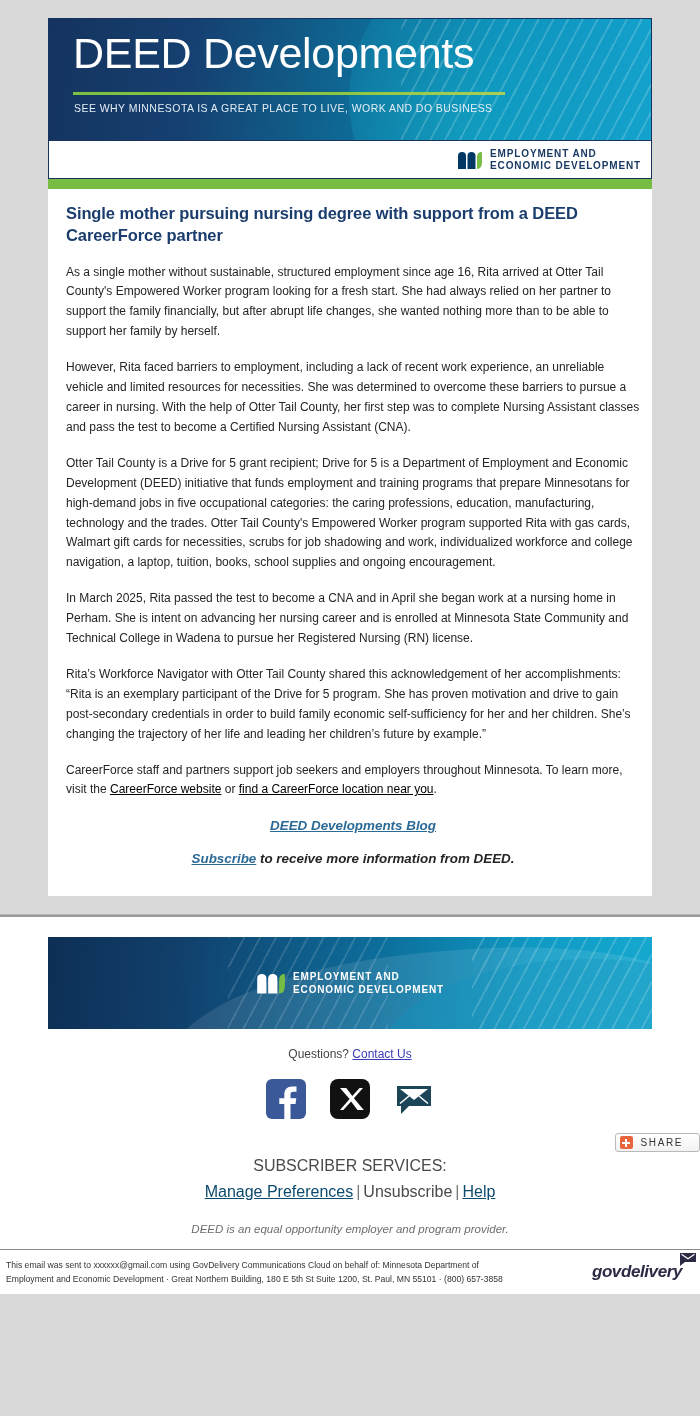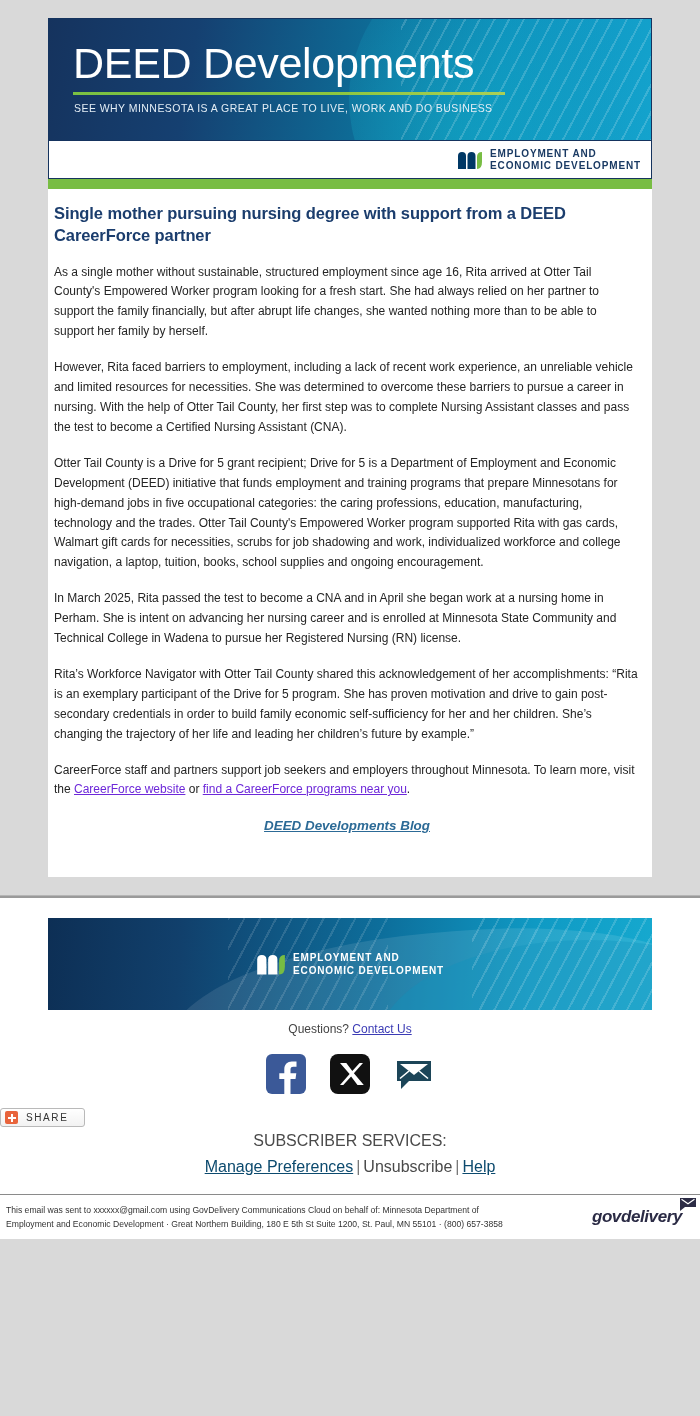--- a/index.html
+++ b/index.html
@@ -55,21 +55,21 @@
     position: absolute;
     left: 300px; top: -70px;
     width: 300px; height: 300px;
     border-radius: 50%;
     background: radial-gradient(circle at 35% 60%, rgba(20,175,200,0.45) 0%, rgba(20,160,195,0.18) 55%, rgba(0,0,0,0) 72%);
     pointer-events: none;
   }
   .masthead-title {
     position: absolute;
     left: 24px;
-    top: 22px;
+    top: 12px;
     font-size: 43px;
     font-weight: 400;
     color: #ffffff;
     letter-spacing: -0.3px;
     line-height: 1.05;
     white-space: nowrap;
   }
   .masthead-rule {
     position: absolute;
     left: 24px;
@@ -129,40 +129,40 @@
   .green-bar {
     width: 604px;
     height: 10px;
     background: #78bd43;
   }
 
   
   .article {
     width: 604px;
     background: #ffffff;
-    padding: 14px 10px 26px 4px;
+    padding: 14px 10px 26px 16px;
     box-sizing: border-box;
   }
   .article-inner { padding: 0 2px; }
   .article h1 {
     margin: 0 0 16px 0;
     font-size: 16.5px;
     line-height: 1.32;
     font-weight: bold;
     color: #1b3d6d;
     letter-spacing: -0.1px;
   }
   .article p {
     margin: 0 0 16px 0;
     font-size: 12px;
     line-height: 1.66;
     color: #252525;
   }
   .article a {
-    color: #6d28d9;
+    color: #000000;
   }
   .center-link {
     text-align: center;
     font-style: italic;
     font-size: 13.4px;
     color: #252525;
     margin: 0 0 4px 0;
     font-weight: bold;
   }
   .center-link.first { margin-top: 18px; margin-bottom: 18px; }
@@ -236,37 +236,37 @@
     position: absolute;
     left: 50%;
     top: 46px;
     transform: translate(-50%, -50%);
   }
 
   .questions {
     text-align: center;
     font-size: 12px;
     color: #444444;
-    margin-top: 12px;
+    margin-top: 18px;
   }
   .questions a { color: #3b3bb5; text-decoration: underline; }
 
   .social-row {
     display: flex;
     justify-content: center;
     align-items: center;
     gap: 24px;
     margin-top: 18px;
   }
   .social-icon {
     width: 40px; height: 40px;
     display: block;
   }
 
-  .share-row { text-align: left; margin-top: 14px; }
+  .share-row { text-align: right; margin-top: 14px; }
   .share-btn {
     display: inline-flex;
     align-items: center;
     gap: 8px;
     border: 1px solid #b9b9b9;
     border-radius: 3px;
     background: linear-gradient(180deg, #ffffff 0%, #f2f2f2 100%);
     padding: 2px 16px 2px 4px;
     font-size: 10px;
     letter-spacing: 1.6px;
@@ -378,26 +378,27 @@
       <div class="article">
         <div class="article-inner">
           <h1>Single mother pursuing nursing degree with support from a DEED CareerForce partner</h1>
 
           <p>As a single mother without sustainable, structured employment since age 16, Rita arrived at Otter Tail County's Empowered Worker program looking for a fresh start. She had always relied on her partner to support the family financially, but after abrupt life changes, she wanted nothing more than to be able to support her family by herself.</p>
           <p>However, Rita faced barriers to employment, including a lack of recent work experience, an unreliable vehicle and limited resources for necessities. She was determined to overcome these barriers to pursue a career in nursing. With the help of Otter Tail County, her first step was to complete Nursing Assistant classes and pass the test to become a Certified Nursing Assistant (CNA).</p>
           <p>Otter Tail County is a Drive for 5 grant recipient; Drive for 5 is a Department of Employment and Economic Development (DEED) initiative that funds employment and training programs that prepare Minnesotans for high-demand jobs in five occupational categories: the caring professions, education, manufacturing, technology and the trades. Otter Tail County's Empowered Worker program supported Rita with gas cards, Walmart gift cards for necessities, scrubs for job shadowing and work, individualized workforce and college navigation, a laptop, tuition, books, school supplies and ongoing encouragement.</p>
           <p>In March 2025, Rita passed the test to become a CNA and in April she began work at a nursing home in Perham. She is intent on advancing her nursing career and is enrolled at Minnesota State Community and Technical College in Wadena to pursue her Registered Nursing (RN) license.</p>
           <p>Rita’s Workforce Navigator with Otter Tail County shared this acknowledgement of her accomplishments: “Rita is an exemplary participant of the Drive for 5 program. She has proven motivation and drive to gain post-secondary credentials in order to build family economic self-sufficiency for her and her children. She’s changing the trajectory of her life and leading her children’s future by example.”</p>
 
-          <p><span>CareerForce staff and partners support job seekers and employers throughout Minnesota. To learn more, visit the </span><a href="#">CareerForce website</a><span> or </span><a href="#">find a CareerForce programs near you</a><span>.</span></p>
+          <p><span>CareerForce staff and partners support job seekers and employers throughout Minnesota. To learn more, visit the </span><a href="#">CareerForce website</a><span> or </span><a href="#">find a CareerForce location near you</a><span>.</span></p>
 
           <div class="center-link first">
             <a href="#">DEED Developments Blog</a>
           </div>
 
+          <div class="center-link"><a href="#">Subscribe</a><span> to receive more information from DEED.</span></div>
         </div>
       </div>
 
     </div>
 
     <div class="section-gap"></div>
   </div>
 
   <div class="section-divider"></div>
 
@@ -454,20 +455,21 @@
         <span class="share-plus"></span>
         <span>SHARE</span>
       </span>
     </div>
 
     <div class="subscriber">
       <div>SUBSCRIBER SERVICES:</div>
       <div><a href="#">Manage Preferences</a><span class="sep">|</span><span class="plain">Unsubscribe</span><span class="sep">|</span><a href="#">Help</a></div>
     </div>
 
+    <div class="eeo">DEED is an equal opportunity employer and program provider.</div>
   </div>
 
   <div class="gd-bar">
     <div class="gd-text">
       <div>This email was sent to xxxxxx@gmail.com using GovDelivery Communications Cloud on behalf of: Minnesota Department of</div>
       <div>Employment and Economic Development · Great Northern Building, 180 E 5th St Suite 1200, St. Paul, MN 55101 · (800) 657-3858</div>
     </div>
     <div class="gd-logo">
       <span class="gd-word">govdelivery</span>
       <svg class="gd-env" width="16" height="13" viewBox="0 0 16 13">

